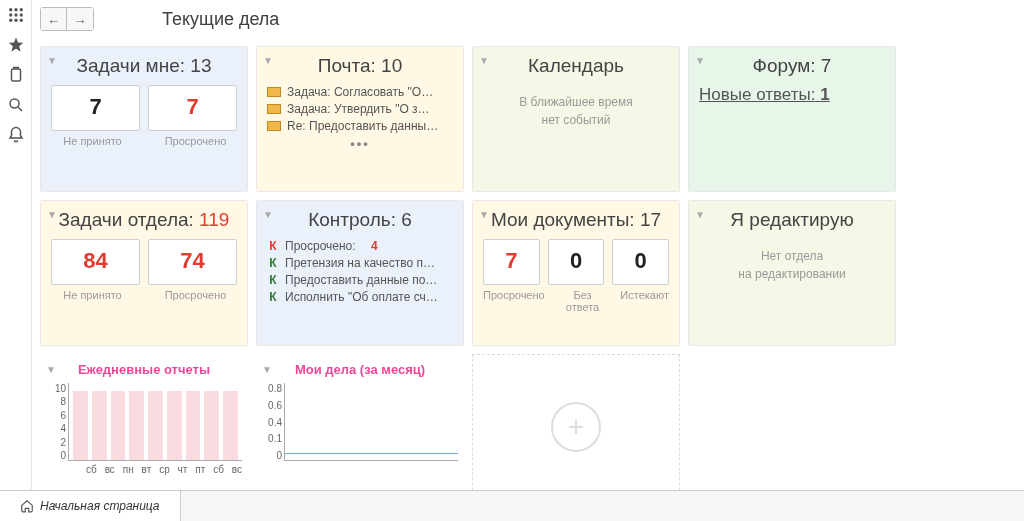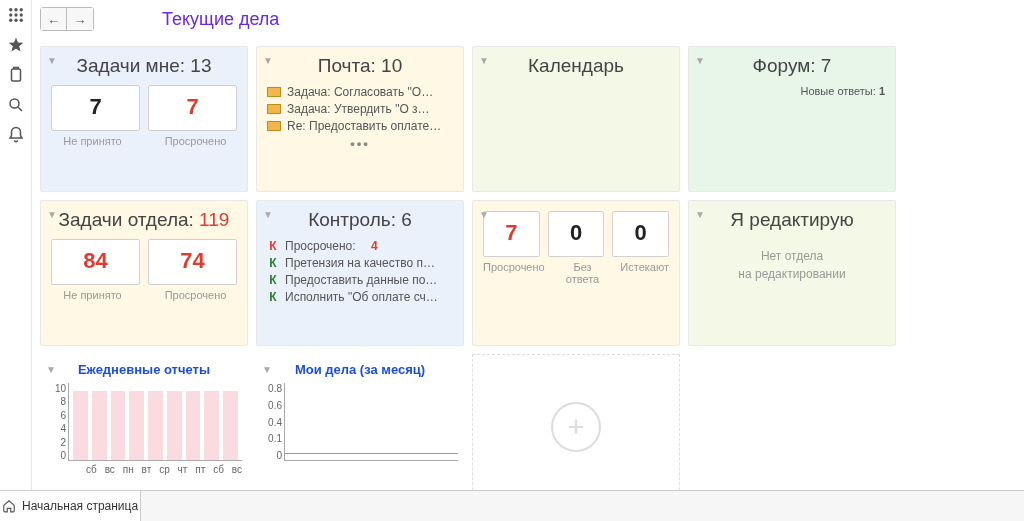--- a/index.html
+++ b/index.html
@@ -7,21 +7,21 @@
 
 
 .iconbar { position: absolute; left: 0; top: 0; width: 32px; height: 490px; background: #fff; border-right: 1px solid #e5e5e5; display: flex; flex-direction: column; align-items: center; padding-top: 6px; gap: 12px; }
 .iconbar .ic { width: 18px; height: 18px; color: #555; cursor: pointer; }
 
 
 .topbar { position: absolute; left: 32px; top: 0; right: 0; height: 38px; background: #fff; display: flex; align-items: center; padding: 4px 8px; gap: 8px; }
 .nav-btns { display: flex; border: 1px solid #bbb; border-radius: 3px; }
 .nav-btn { width: 26px; height: 22px; display: flex; align-items: center; justify-content: center; font-size: 13px; color: #555; background: #f7f7f7; cursor: pointer; }
 .nav-btn:first-child { border-right: 1px solid #bbb; }
-.page-title { font-size: 18px; color: #6d28d9; margin-left: 60px; }
+.page-title { font-size: 18px; color: #404040; margin-left: 60px; }
 
 
 .dash { position: absolute; left: 32px; top: 38px; right: 0; bottom: 31px; background: #fff; overflow: auto; padding: 8px 8px 8px 8px; }
 .grid { display: grid; grid-template-columns: repeat(4, 208px); grid-auto-rows: 146px; gap: 8px; }
 
 
 .card { border: 1px solid #e8e8e8; border-radius: 2px; padding: 8px 10px 6px; position: relative; font-size: 13px; }
 .card .arrow { position: absolute; left: 6px; top: 8px; font-size: 10px; color: #aaa; cursor: pointer; }
 .card h3 { text-align: center; font-size: 19px; font-weight: 400; color: #444; margin-bottom: 8px; }
 .card h3 .cnt { color: #444; }
@@ -54,36 +54,36 @@
 .k.red { color: #e03b2f; }
 .k.green { color: #2e7d32; }
 .ctrlist .txt { color: #555; overflow: hidden; text-overflow: ellipsis; }
 .ctrlist .red2 { color: #e03b2f; font-weight: 700; }
 
 .empty { text-align: center; font-size: 12px; color: #999; margin-top: 16px; line-height: 1.5; }
 
 
 .chart-card { position: relative; padding: 8px 6px 4px; }
 .chart-card .arrow { position: absolute; left: 6px; top: 10px; font-size: 10px; color: #aaa; }
-.chart-card h3 { text-align: center; font-size: 13px; font-weight: 700; color: #1d4ed8; margin-bottom: 6px; }
+.chart-card h3 { text-align: center; font-size: 13px; font-weight: 700; color: #ec4899; margin-bottom: 6px; }
 .chart { position: relative; height: 90px; width: 100%; }
 .ylabels { position: absolute; left: 0; top: 0; bottom: 12px; display: flex; flex-direction: column; justify-content: space-between; font-size: 10px; color: #666; width: 20px; text-align: right; }
 .plot { position: absolute; left: 22px; right: 0; top: 0; bottom: 12px; border-bottom: 1px solid #aaa; border-left: 1px solid #aaa; }
 .bars { position: absolute; inset: 0; display: flex; align-items: flex-end; gap: 4px; padding: 0 4px; }
 .bars .bar { flex: 1; background: #f9dbe0; }
 .line { position: absolute; left: 0; right: 0; bottom: 6px; height: 1px; background: #6aa6e0; }
 .xlabels { position: absolute; left: 40px; right: 0; bottom: -2px; display: flex; justify-content: space-between; font-size: 10px; color: #666; }
 
 
 .addcard { border: 1px dashed #ddd; display: flex; align-items: center; justify-content: center; cursor: pointer; }
 .addcard .plus { width: 50px; height: 50px; border: 2px solid #ddd; border-radius: 50%; display: flex; align-items: center; justify-content: center; font-size: 30px; color: #ddd; }
 
 
 .tabs { position: absolute; left: 0; right: 0; bottom: 0; height: 31px; background: #f6f6f6; border-top: 1px solid #ccc; display: flex; }
-.tabs .tab { display: flex; align-items: center; gap: 6px; padding: 0 2px; font-size: 12px; color: #333; border-right: 1px solid #ccc; background: #fff; cursor: pointer; }
+.tabs .tab { display: flex; align-items: center; gap: 6px; padding: 0 20px; font-size: 12px; color: #333; border-right: 1px solid #ccc; background: #fff; cursor: pointer; font-style: italic; }
 .tabs .hic { width: 14px; height: 14px; color: #555; }
 </style>
 </head>
 <body>
 
 <div class="iconbar">
   <svg class="ic" viewBox="0 0 24 24">
       <g fill="currentColor">
         <circle cx="5" cy="5" r="2.2"></circle>
         <circle cx="12" cy="5" r="2.2"></circle>
@@ -148,35 +148,36 @@
         <div class="mailrow">
             <span class="mic"></span>
             <span>Задача: Согласовать "О…</span>
           </div>
         <div class="mailrow">
             <span class="mic"></span>
             <span>Задача: Утвердить "О з…</span>
           </div>
         <div class="mailrow">
             <span class="mic"></span>
-            <span>Re: Предоставить оплате…</span>
+            <span>Re: Предоставить данны…</span>
           </div>
       </div>
       <div class="dots">•••</div>
     </div>
 
     <div class="card bg-lime">
       <span class="arrow">▼</span>
       <h3>Календарь</h3>
+      <div class="empty"><span>В ближайшее время</span><br><span>нет событий</span></div>
     </div>
 
     <div class="card bg-green">
       <span class="arrow">▼</span>
       <h3><span>Форум:</span> <span class="cnt">7</span></h3>
-      <div style="text-align:right;font-size:11px;color:#555;margin-top:6px;"><span>Новые ответы:</span> <b>1</b></div>
+      <div style="text-align:left;font-size:17px;color:#555;margin-top:6px;text-decoration:underline;"><span>Новые ответы:</span> <b>1</b></div>
     </div>
 
     <div class="card bg-amber">
       <span class="arrow">▼</span>
       <h3><span>Задачи отдела:</span> <span class="cnt" style="color:#e03b2f">119</span></h3>
       <div class="metrics metrics2">
         <div class="metric">
             <span class="val red">84</span>
           </div>
         <div class="metric">
@@ -204,20 +205,21 @@
           </div>
         <div class="row">
             <span class="k green">К</span>
             <span class="txt">Исполнить "Об оплате сч…</span>
           </div>
       </div>
     </div>
 
     <div class="card bg-amber">
       <span class="arrow">▼</span>
+      <h3><span>Мои документы:</span> <span class="cnt">17</span></h3>
       <div class="metrics metrics3">
         <div class="metric">
             <span class="val red">7</span>
           </div>
         <div class="metric">
             <span class="val">0</span>
           </div>
         <div class="metric">
             <span class="val">0</span>
           </div>

